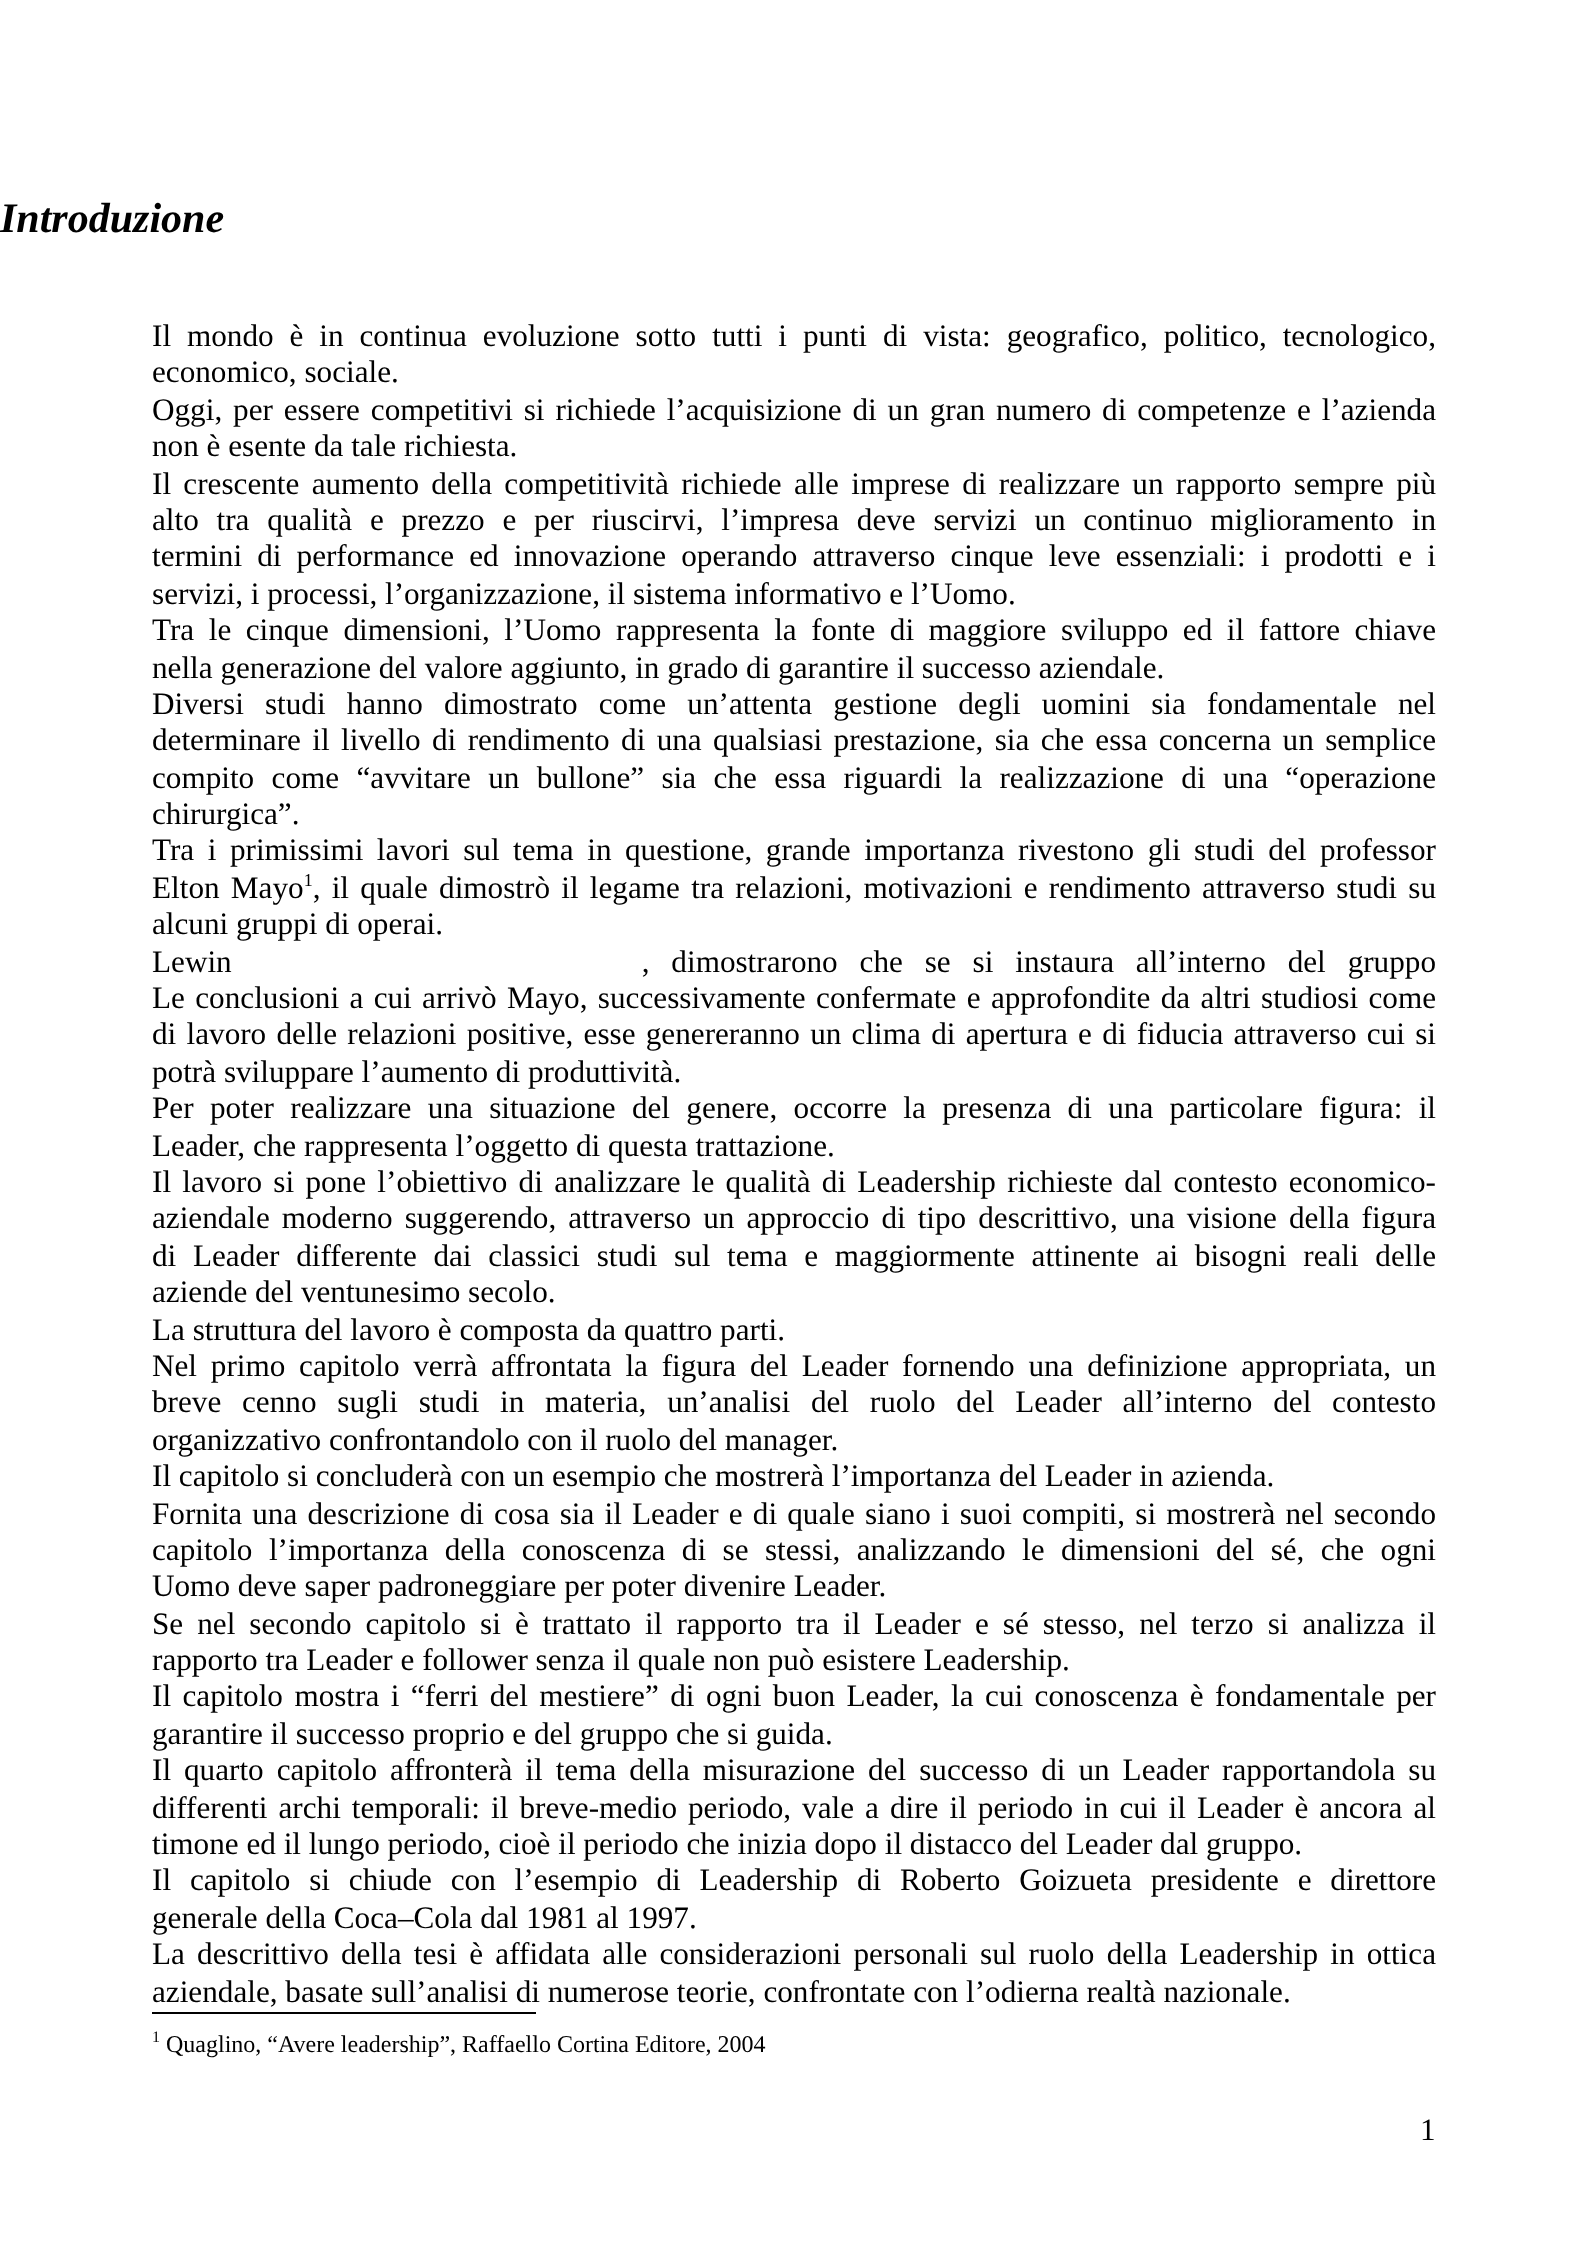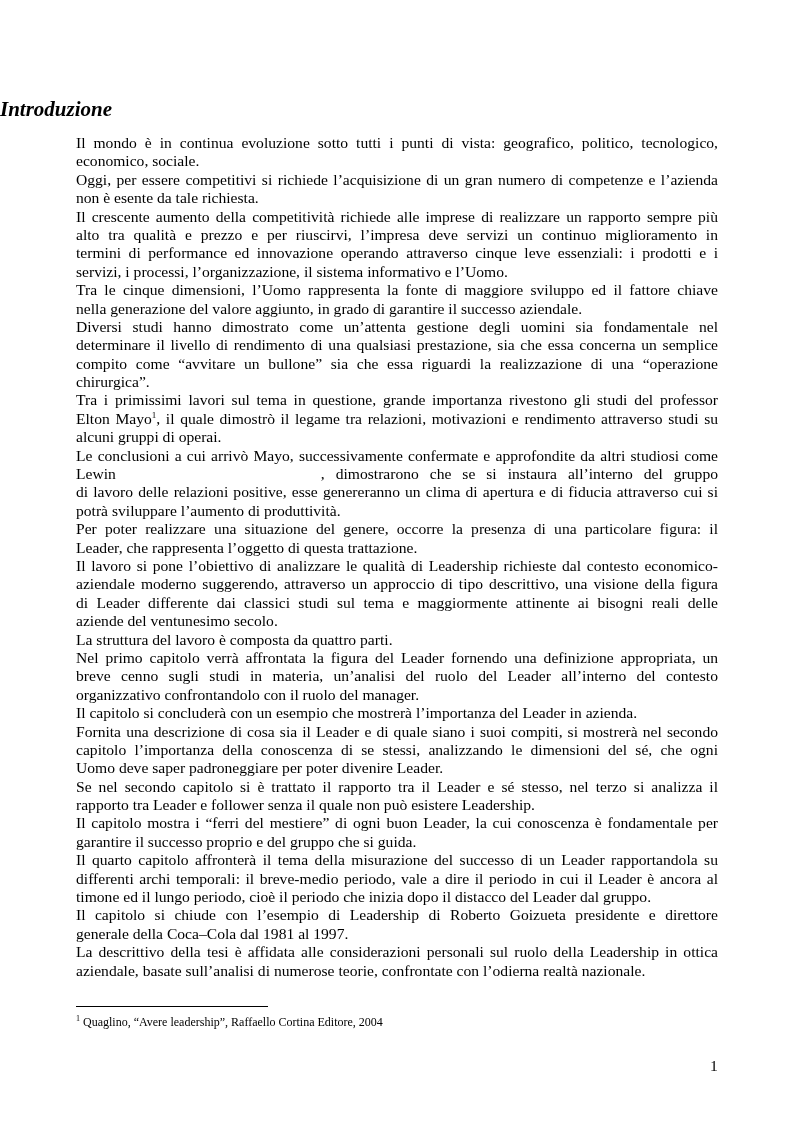--- a/index.html
+++ b/index.html
@@ -1,21 +1,21 @@
 <!DOCTYPE html>
 <html><head>
 <meta charset="utf-8">
 <style>
   html, body { margin: 0; padding: 0; background: #ffffff; }
   body { width: 794px; height: 1123px; position: relative; overflow: hidden;
          font-family: "Liberation Serif", "DejaVu Serif", serif; color: #000; }
   .page { position: absolute; left: 0; top: 0; width: 794px; height: 1123px; }
   .title { position: absolute; top: 97px; left: 0; width: 794px; text-align: left;
            font-size: 21px; font-weight: bold; font-style: italic; }
-  .body { position: absolute; left: 76px; top: 134px; width: 642px; font-size: 15.6px; }
+  .body { position: absolute; left: 76px; top: 160px; width: 642px; font-size: 15.6px; }
   .line { display: block; height: 18.4px; line-height: 18.4px; white-space: nowrap;
           text-align: justify; text-align-last: justify; }
   .line.last { text-align-last: left; }
   .gap { display: inline-block; width: 205px; }
   sup { font-size: 9px; line-height: 0; vertical-align: super; }
   .fn-rule { position: absolute; left: 76px; top: 1006px; width: 192px; height: 0;
              border-top: 1px solid #000; }
   .footnote { position: absolute; left: 76px; top: 1015px; font-size: 12px; white-space: nowrap; }
   .footnote sup { font-size: 8px; }
   .page-number { position: absolute; left: 710px; top: 1057px; font-size: 15.6px; }
@@ -57,22 +57,22 @@
       <span class="line last">chirurgica”.</span>
     </div>
 
     <div>
       <span class="line">Tra i primissimi lavori sul tema in questione, grande importanza rivestono gli studi del professor</span>
       <span class="line"><span>Elton Mayo</span><sup>1</sup><span>, il quale dimostrò il legame tra relazioni, motivazioni e rendimento attraverso studi su</span></span>
       <span class="line last">alcuni gruppi di operai.</span>
     </div>
 
     <div>
+      <span class="line"><span>Lewin</span><span class="gap"></span><span>, dimostrarono che se si instaura all’interno del gruppo</span></span>
       <span class="line">Le conclusioni a cui arrivò Mayo, successivamente confermate e approfondite da altri studiosi come</span>
-      <span class="line"><span>Lewin</span><span class="gap"></span><span>, dimostrarono che se si instaura all’interno del gruppo</span></span>
       <span class="line">di lavoro delle relazioni positive, esse genereranno un clima di apertura e di fiducia attraverso cui si</span>
       <span class="line last">potrà sviluppare l’aumento di produttività.</span>
     </div>
 
     <div>
       <span class="line">Per poter realizzare una situazione del genere, occorre la presenza di una particolare figura: il</span>
       <span class="line last">Leader, che rappresenta l’oggetto di questa trattazione.</span>
     </div>
 
     <div>

